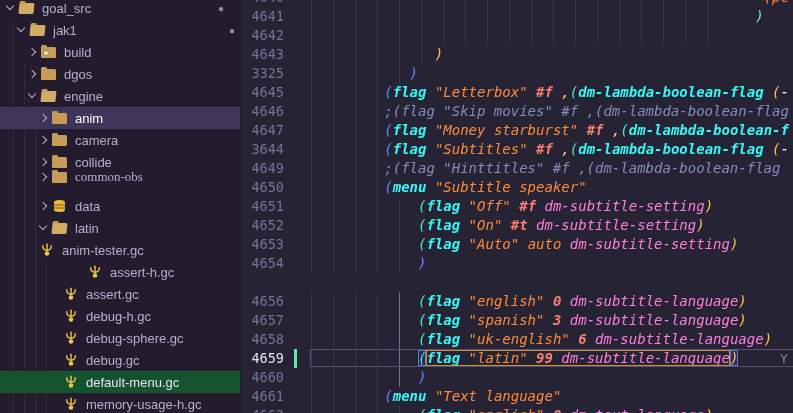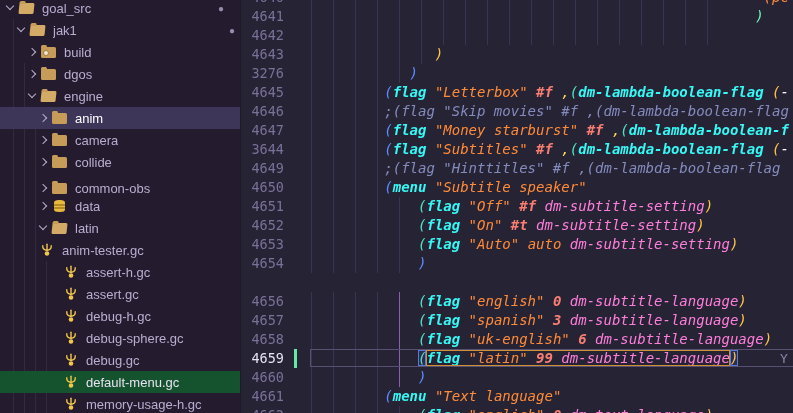--- a/index.html
+++ b/index.html
@@ -116,21 +116,21 @@
         </span>
         <span class="tlabel">camera</span>
       </div>
       <div class="trow" style="top: 151px; padding-left: 37px;">
         <span class="chev right"></span>
         <span class="ticon">
           <span class="fold"></span>
         </span>
         <span class="tlabel">collide</span>
       </div>
-      <div class="trow" style="top: 177px; padding-left: 37px;">
+      <div class="trow" style="top: 166px; padding-left: 37px; font-family: Liberation Serif, serif;">
         <span class="chev right"></span>
         <span class="ticon">
           <span class="fold"></span>
         </span>
         <span class="tlabel">common-obs</span>
       </div>
       <div class="trow" style="top: 195px; padding-left: 37px;">
         <span class="chev right"></span>
         <span class="ticon">
           <span class="db"></span>
@@ -150,21 +150,21 @@
           <svg class="gcsvg" width="14" height="14" viewBox="0 0 16 16">
             <g fill="none" stroke="#f3c748" stroke-width="1.6" stroke-linecap="round">
               <path d="M8 1.5v7"></path>
               <path d="M3.2 3.2c-.4 3.2 1.6 5 4.8 5s5.2-1.8 4.8-5"></path>
             </g>
             <circle cx="8" cy="12" r="2.6" fill="#f3c748"></circle>
           </svg>
         </span>
         <span class="tlabel">anim-tester.gc</span>
       </div>
-      <div class="trow" style="top: 261px; padding-left: 48px;">
+      <div class="trow" style="top: 261px; padding-left: 72px;">
         <span class="chev"></span>
         <span class="ticon">
           <svg class="gcsvg" width="14" height="14" viewBox="0 0 16 16">
             <g fill="none" stroke="#f3c748" stroke-width="1.6" stroke-linecap="round">
               <path d="M8 1.5v7"></path>
               <path d="M3.2 3.2c-.4 3.2 1.6 5 4.8 5s5.2-1.8 4.8-5"></path>
             </g>
             <circle cx="8" cy="12" r="2.6" fill="#f3c748"></circle>
           </svg>
         </span>
@@ -322,21 +322,21 @@
         <span class="lnum">4643</span>
         <span class="guide" style="left: 70px;"></span>
         <span class="guide" style="left: 92px;"></span>
         <span class="guide" style="left: 114px;"></span>
         <span class="guide" style="left: 136px;"></span>
         <span class="guide" style="left: 158px;"></span>
         <span class="guide" style="left: 180px;"></span>
         <span class="ctext">                <span class="c-au">)</span></span>
       </div>
       <div class="eline" style="top: 64px;">
-        <span class="lnum">3276</span>
+        <span class="lnum">3325</span>
         <span class="guide" style="left: 70px;"></span>
         <span class="guide" style="left: 92px;"></span>
         <span class="guide" style="left: 114px;"></span>
         <span class="guide" style="left: 136px;"></span>
         <span class="guide" style="left: 158px;"></span>
         <span class="ctext">             <span class="c-b">)</span></span>
       </div>
       <div class="eline" style="top: 83px;">
         <span class="lnum">4645</span>
         <span class="guide" style="left: 70px;"></span>

